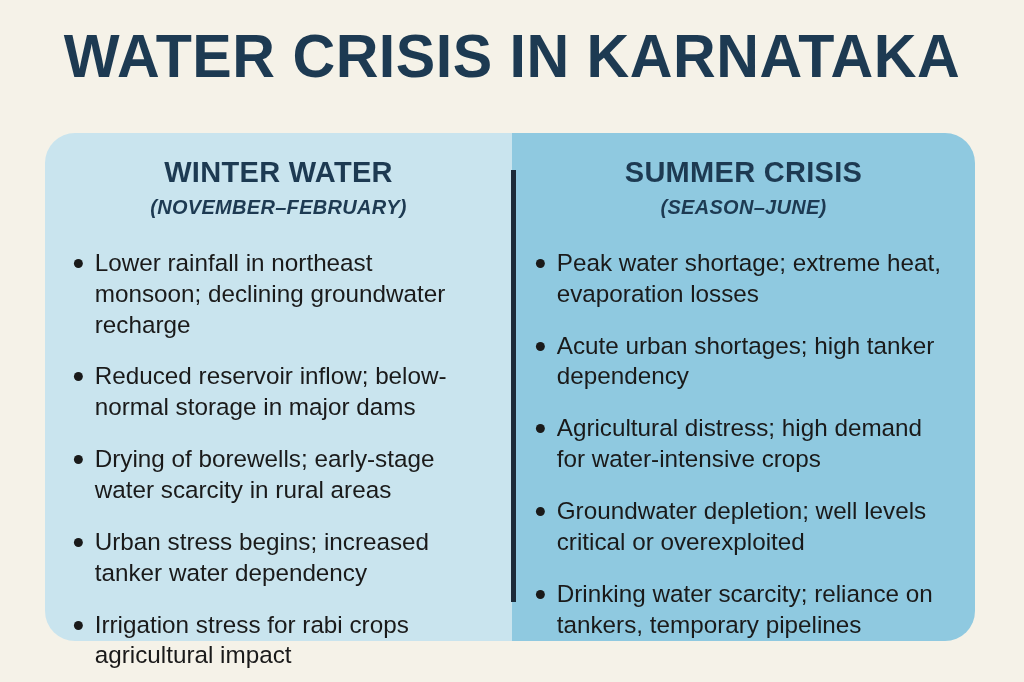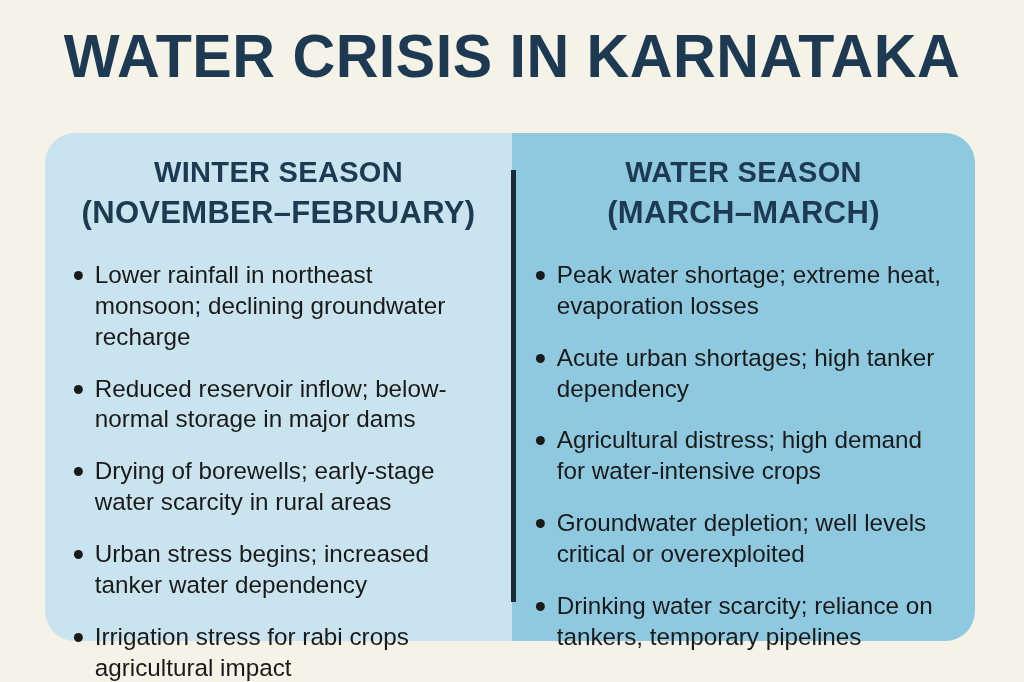--- a/index.html
+++ b/index.html
@@ -101,23 +101,24 @@
     letter-spacing: 0.3px;
   }
 
   .heading-main {
     font-size: 29px;
     line-height: 1.1;
     padding-top: 24px;
   }
 
   .heading-sub {
-    font-size: 31px;
+    font-size: 20px;
     line-height: 1.1;
     padding-top: 7px;
+    font-style: italic;
   }
 
   
   ul.bullets {
     list-style: none;
     margin: 0;
     padding: 0;
     position: relative;
   }
 
@@ -163,36 +164,36 @@
 
 <div id="infographic">
 
   <div class="title">WATER CRISIS IN KARNATAKA</div>
 
 
   <div class="panels">
 
     <div class="panel panel-left">
       <div class="panel-heading">
-        <div class="heading-main">WINTER SEASON</div>
+        <div class="heading-main">WINTER WATER</div>
         <div class="heading-sub">(NOVEMBER–FEBRUARY)</div>
       </div>
       <ul class="bullets">
         <li>Lower rainfall in northeast monsoon; declining groundwater recharge</li>
         <li>Reduced reservoir inflow; below-normal storage in major dams</li>
         <li>Drying of borewells; early-stage water scarcity in rural areas</li>
         <li>Urban stress begins; increased tanker water dependency</li>
         <li>Irrigation stress for rabi crops agricultural impact</li>
       </ul>
     </div>
 
     <div class="panel panel-right">
       <div class="panel-heading">
-        <div class="heading-main">WATER SEASON</div>
-        <div class="heading-sub">(MARCH–MARCH)</div>
+        <div class="heading-main">SUMMER CRISIS</div>
+        <div class="heading-sub">(SEASON–JUNE)</div>
       </div>
       <ul class="bullets">
         <li>Peak water shortage; extreme heat, evaporation losses</li>
         <li>Acute urban shortages; high tanker dependency</li>
         <li>Agricultural distress; high demand for water-intensive crops</li>
         <li>Groundwater depletion; well levels critical or overexploited</li>
         <li>Drinking water scarcity; reliance on tankers, temporary pipelines</li>
       </ul>
     </div>
 

